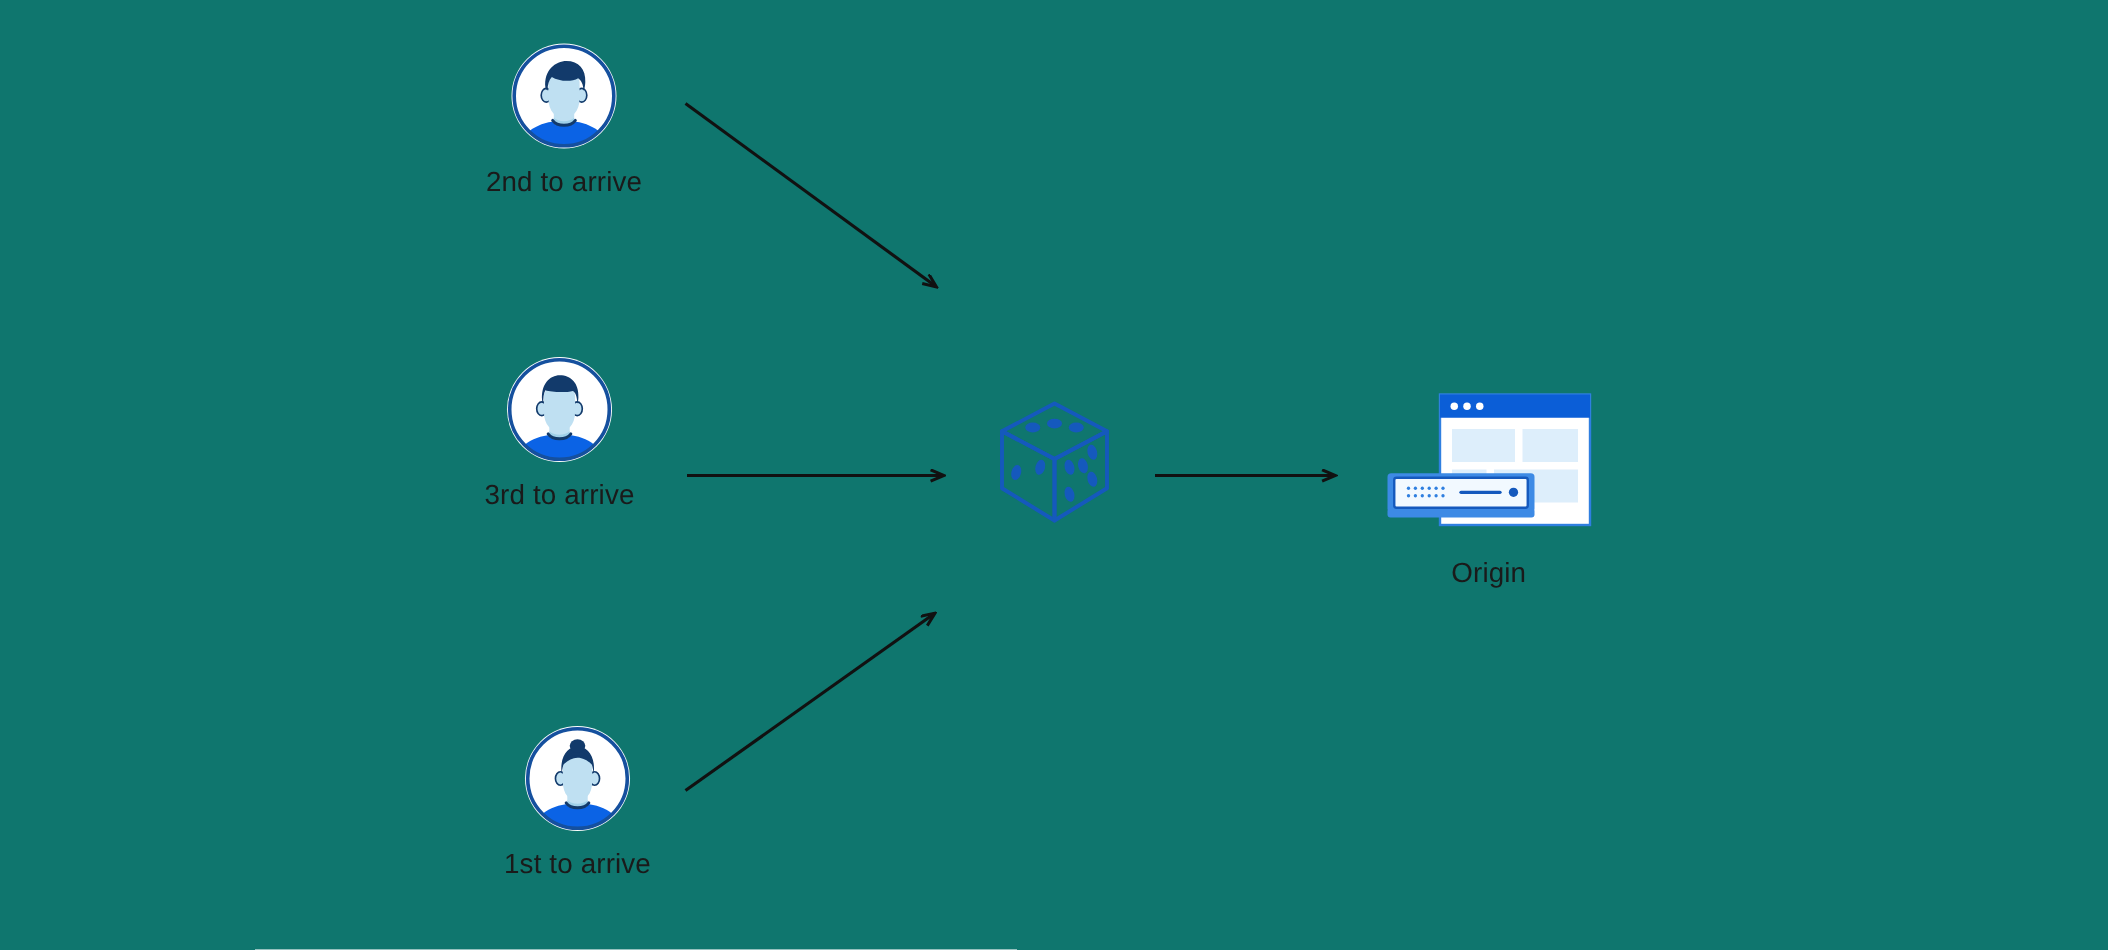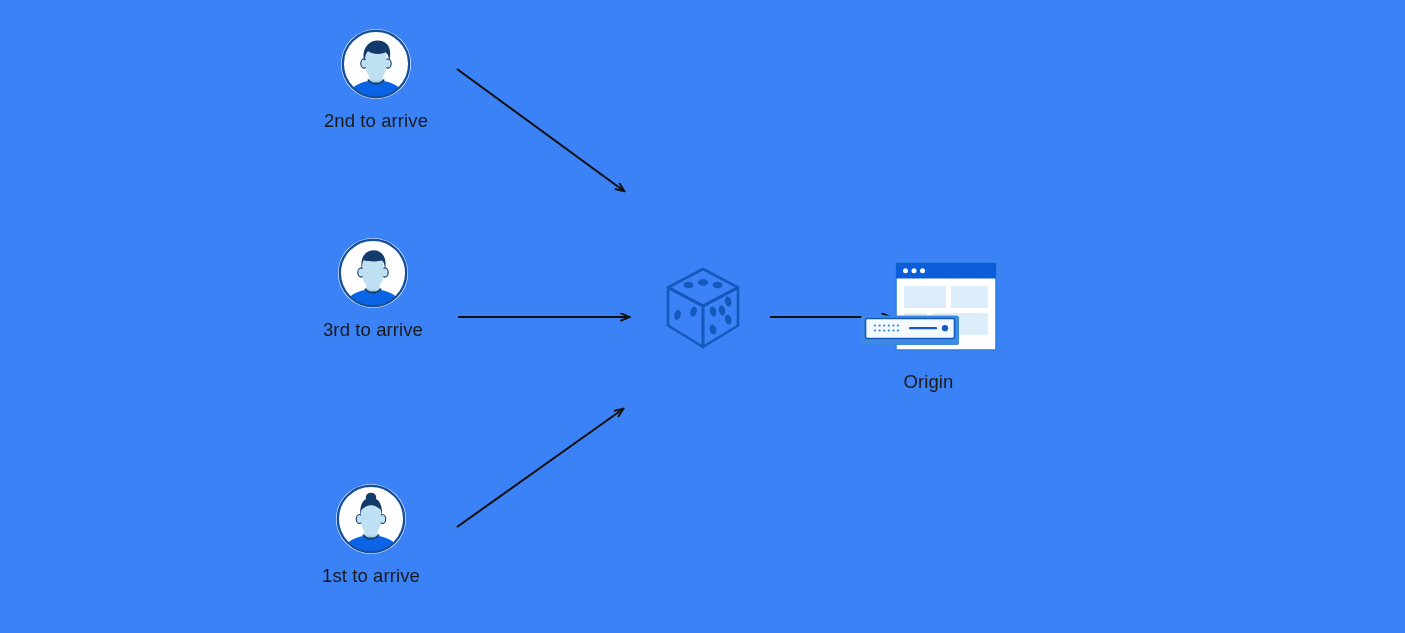--- a/index.html
+++ b/index.html
@@ -8,21 +8,21 @@
     padding: 0;
     background: #ffffff;
   }
   body {
     font-family: "Liberation Sans", sans-serif;
   }
   #canvas {
     position: relative;
     width: 1405px;
     height: 633px;
-    background: #3b82f6;
+    background: #0f766e;
     overflow: hidden;
   }
 
   
   .node {
     position: absolute;
   }
   .avatar-node {
     width: 130px;
     text-align: center;
@@ -42,27 +42,27 @@
   .avatar-wrap {
     width: 74px;
     height: 74px;
     margin: 0 auto;
     display: block;
   }
 
   
   #user-top    { left: 311px; top: 27px; }
   #user-mid    { left: 308px; top: 236px; }
-  #user-bot    { left: 306px; top: 482px; }
+  #user-bot    { left: 320px; top: 482px; }
 
   
   #dice-node { left: 658px; top: 263px; width: 90px; height: 90px; }
 
   
-  #origin-node { left: 856px; top: 255px; width: 145px; text-align: center; }
+  #origin-node { left: 920px; top: 255px; width: 145px; text-align: center; }
   #origin-node .origin-art { width: 145px; height: 110px; display:block; }
   #origin-node .node-label { margin-top: 6px; }
 
   
   .arrow-layer {
     position: absolute;
     left: 0; top: 0;
     width: 1405px;
     height: 633px;
     pointer-events: none;

